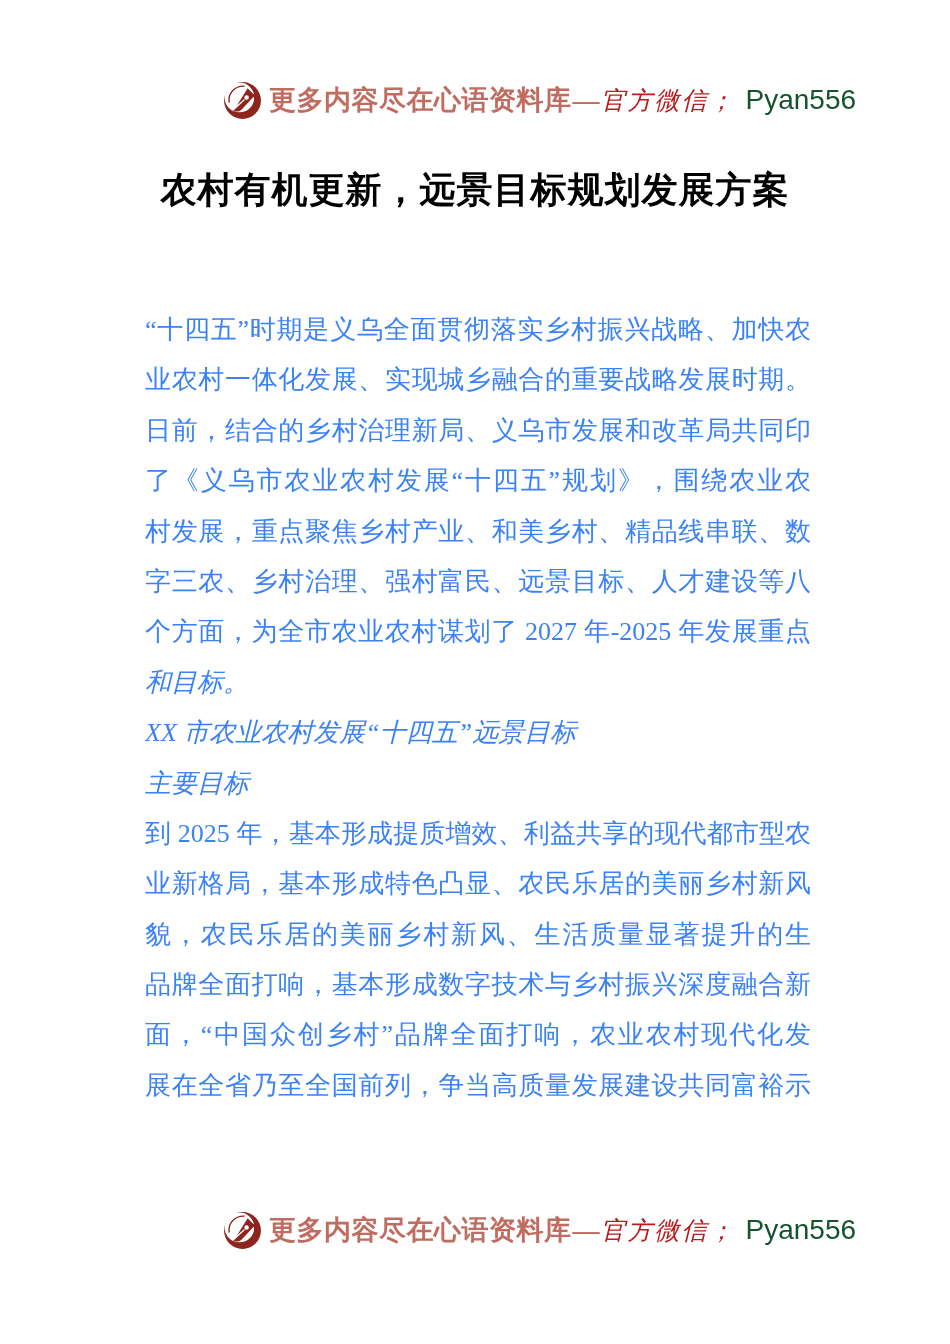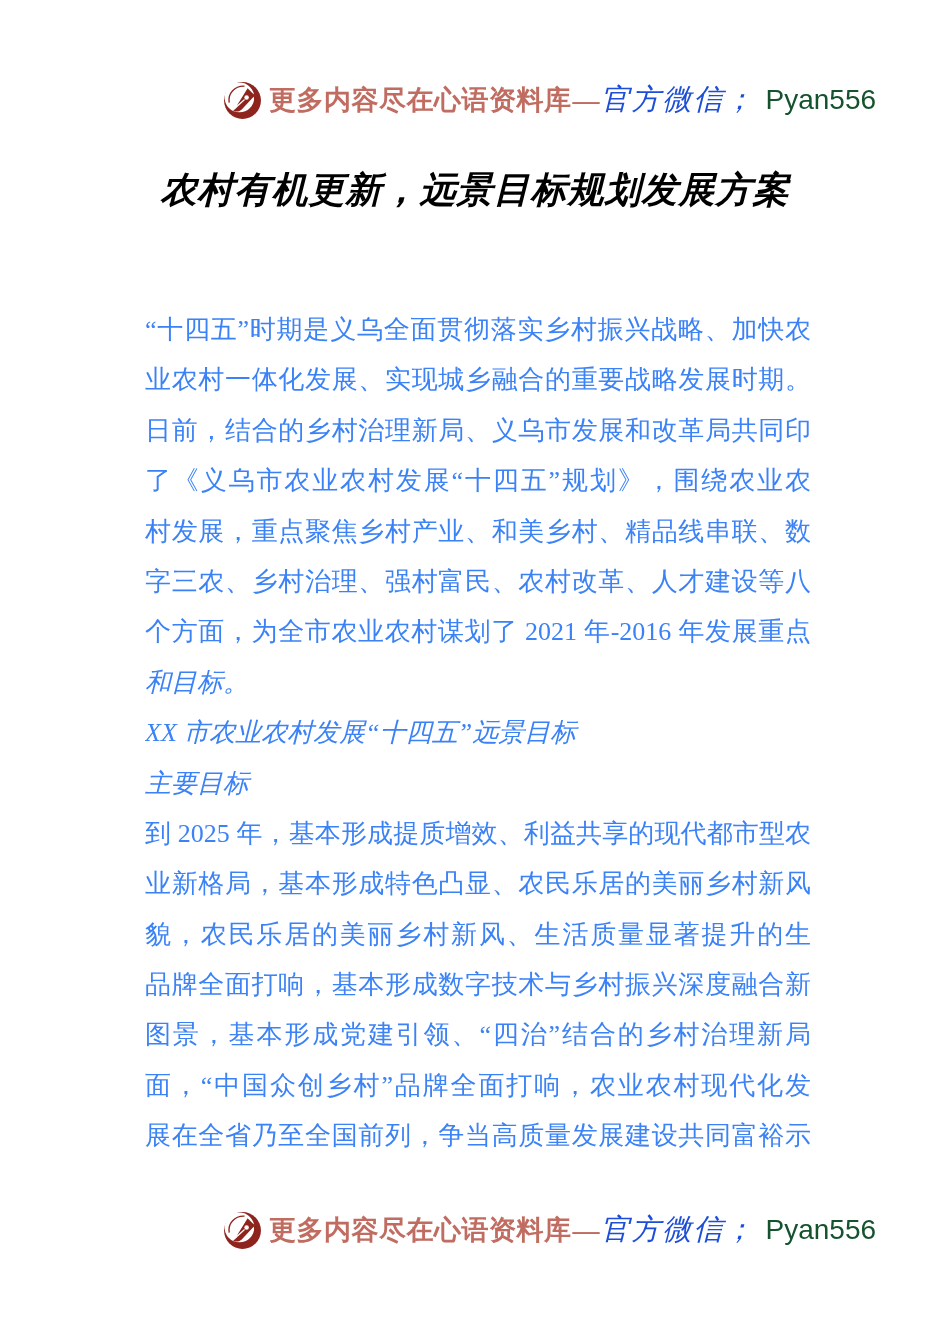--- a/index.html
+++ b/index.html
@@ -39,22 +39,22 @@
     color: #c06c60;
     letter-spacing: 0.5px;
   }
   .banner .dash {
     font-size: 27px;
     font-weight: bold;
     color: #c06c60;
     margin: 0 1px;
   }
   .banner .wechat-label {
-    font-size: 29px;
-    color: #1d4ed8;
+    font-size: 25px;
+    color: #b91c1c;
     font-style: italic;
     letter-spacing: 2px;
   }
   .banner .wechat-id {
     font-size: 28px;
     color: #14532d;
     font-family: "Liberation Sans", "DejaVu Sans", sans-serif;
     margin-left: 10px;
   }
 
@@ -64,21 +64,20 @@
     top: 166px;
     left: 0;
     width: 100%;
     margin: 0;
     text-align: center;
     font-size: 36px;
     font-weight: bold;
     color: #000000;
     letter-spacing: 1px;
     font-family: "Liberation Serif", "DejaVu Serif", serif;
-    font-style: italic;
   }
 
   
   .body-text {
     position: absolute;
     left: 145px;
     top: 305px;
     width: 666px;
     color: #3b82f6;
     font-size: 26px;
@@ -122,30 +121,29 @@
 
   <h1 class="doc-title">农村有机更新，远景目标规划发展方案</h1>
 
   <div class="body-text">
 
   <div class="body-line">“十四五”时期是义乌全面贯彻落实乡村振兴战略、加快农</div>
       <div class="body-line">业农村一体化发展、实现城乡融合的重要战略发展时期。</div>
       <div class="body-line">日前，结合的乡村治理新局、义乌市发展和改革局共同印发</div>
       <div class="body-line">了《义乌市农业农村发展“十四五”规划》，围绕农业农</div>
       <div class="body-line">村发展，重点聚焦乡村产业、和美乡村、精品线串联、数</div>
-      <div class="body-line">字三农、乡村治理、强村富民、农村改革、人才建设等八</div>
-      <div class="body-line">个方面，为全市农业农村谋划了 2021 年-2016 年发展重点</div>
+      <div class="body-line">字三农、乡村治理、强村富民、远景目标、人才建设等八</div>
+      <div class="body-line">个方面，为全市农业农村谋划了 2027 年-2025 年发展重点</div>
       <div class="body-line left">和目标。</div>
       <div class="body-line left">XX 市农业农村发展“十四五”远景目标</div>
       <div class="body-line left">主要目标</div>
       <div class="body-line">到 2025 年，基本形成提质增效、利益共享的现代都市型农</div>
       <div class="body-line">业新格局，基本形成特色凸显、农民乐居的美丽乡村新风</div>
       <div class="body-line">貌，农民乐居的美丽乡村新风、生活质量显著提升的生</div>
       <div class="body-line">品牌全面打响，基本形成数字技术与乡村振兴深度融合新</div>
-      <div class="body-line">图景，基本形成党建引领、“四治”结合的乡村治理新局</div>
       <div class="body-line">面，“中国众创乡村”品牌全面打响，农业农村现代化发</div>
       <div class="body-line">展在全省乃至全国前列，争当高质量发展建设共同富裕示</div>
     </div>
 
   <div class="banner footer">
     <span class="logo">
       <svg viewBox="0 0 40 40" width="41" height="41" aria-hidden="true">
         <circle cx="20" cy="20" r="18" fill="#8e241d"></circle>
         <circle cx="17" cy="17" r="14.5" fill="#ffffff"></circle>
         <path d="M7 22 C5.5 13, 12.5 5.5, 22 6" fill="none" stroke="#8e241d" stroke-width="1.3"></path>

